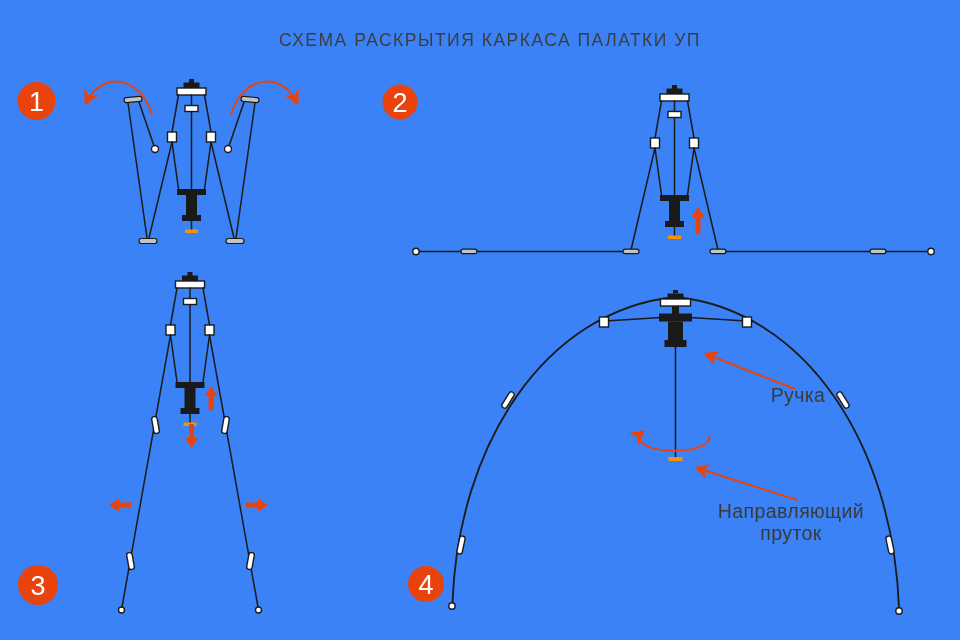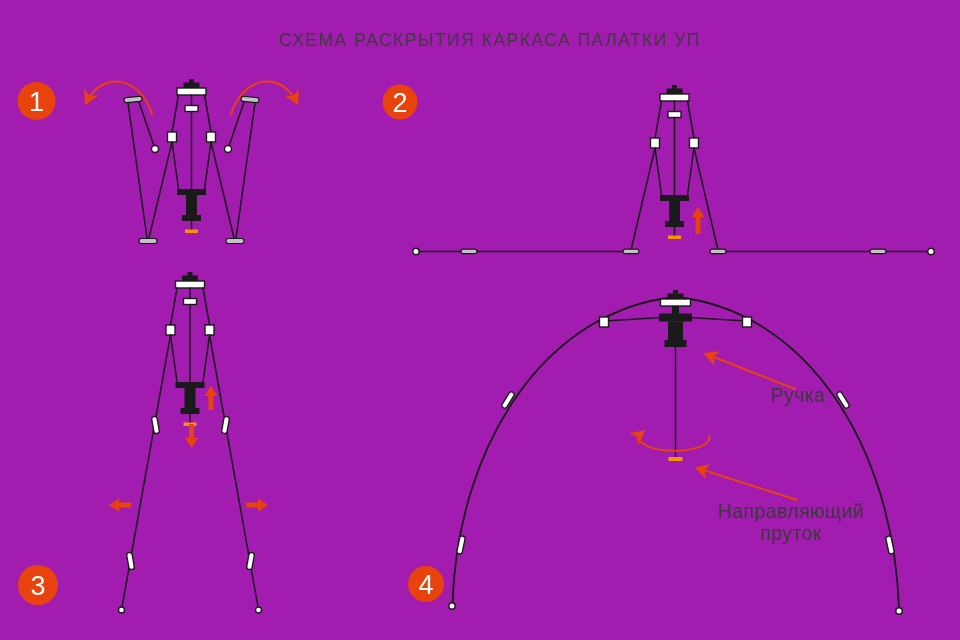--- a/index.html
+++ b/index.html
@@ -1,16 +1,16 @@
 <!DOCTYPE html>
 <html><head>
 <meta charset="utf-8">
 <style>
   html,body{margin:0;padding:0;background:#ffffff;}
-  .page{position:relative;width:960px;height:640px;background:#a21caf;overflow:hidden;
+  .page{position:relative;width:960px;height:640px;background:#3b82f6;overflow:hidden;
         font-family:"Liberation Sans", sans-serif;}
   svg{display:block;}
   .blk{fill:#1a1a1a;stroke:none;}
   .wht{fill:#ffffff;stroke:#1a1a1a;stroke-width:1.4;}
   .gry{fill:#c4c4c4;stroke:#1a1a1a;stroke-width:1.2;}
   .org{fill:#f59300;stroke:none;}
   .ln{stroke:#1a1a1a;stroke-width:1.5;fill:none;stroke-linecap:round;}
   .ln2{stroke:#1a1a1a;stroke-width:1.8;fill:none;stroke-linecap:round;}
   .rln{stroke:#e8430d;stroke-width:2;fill:none;stroke-linecap:round;}
   .rfill{fill:#e8430d;stroke:none;}

